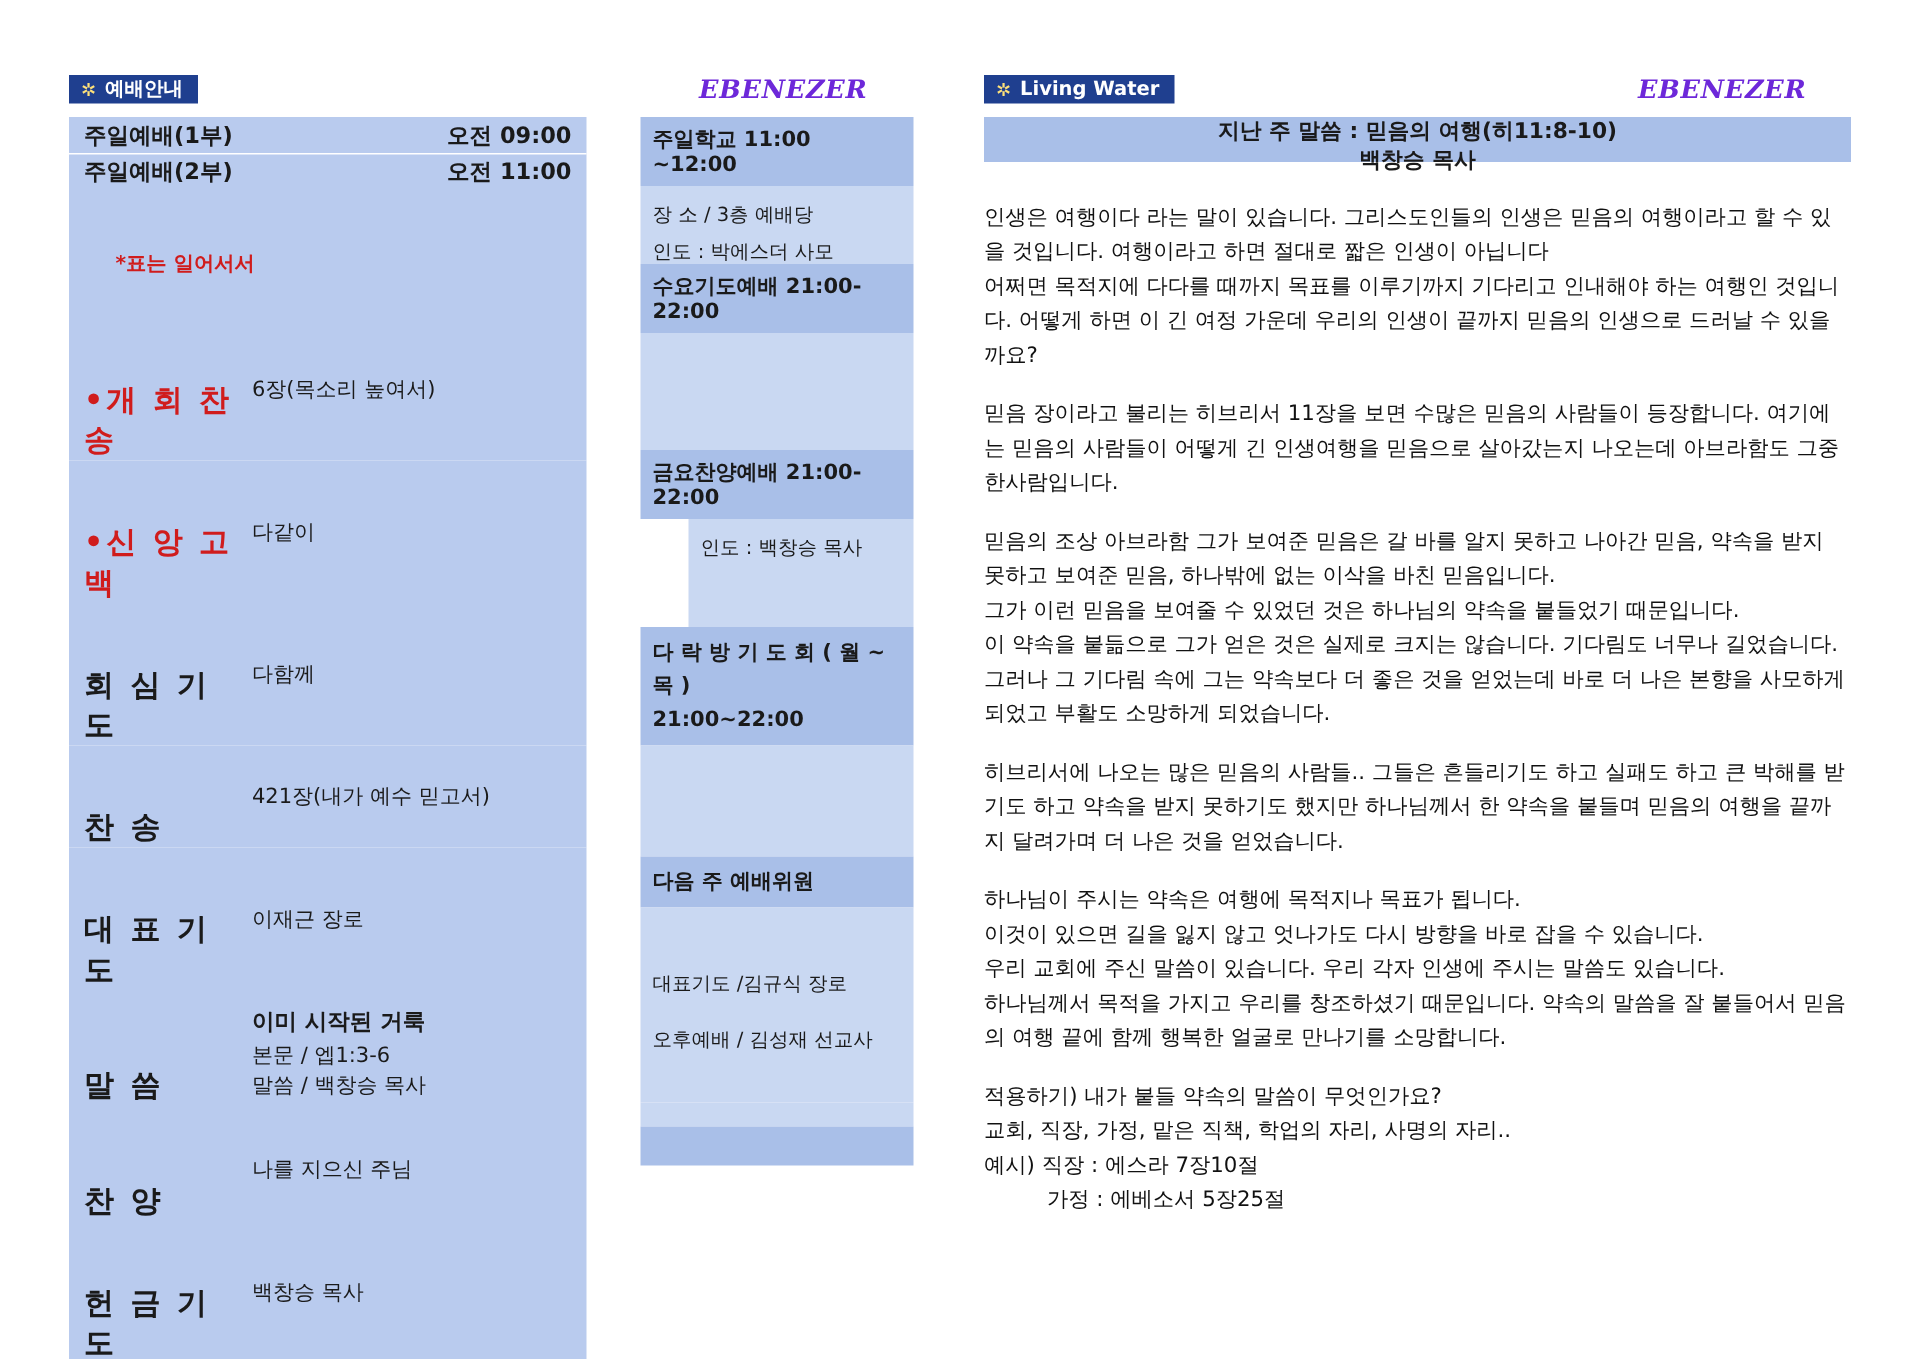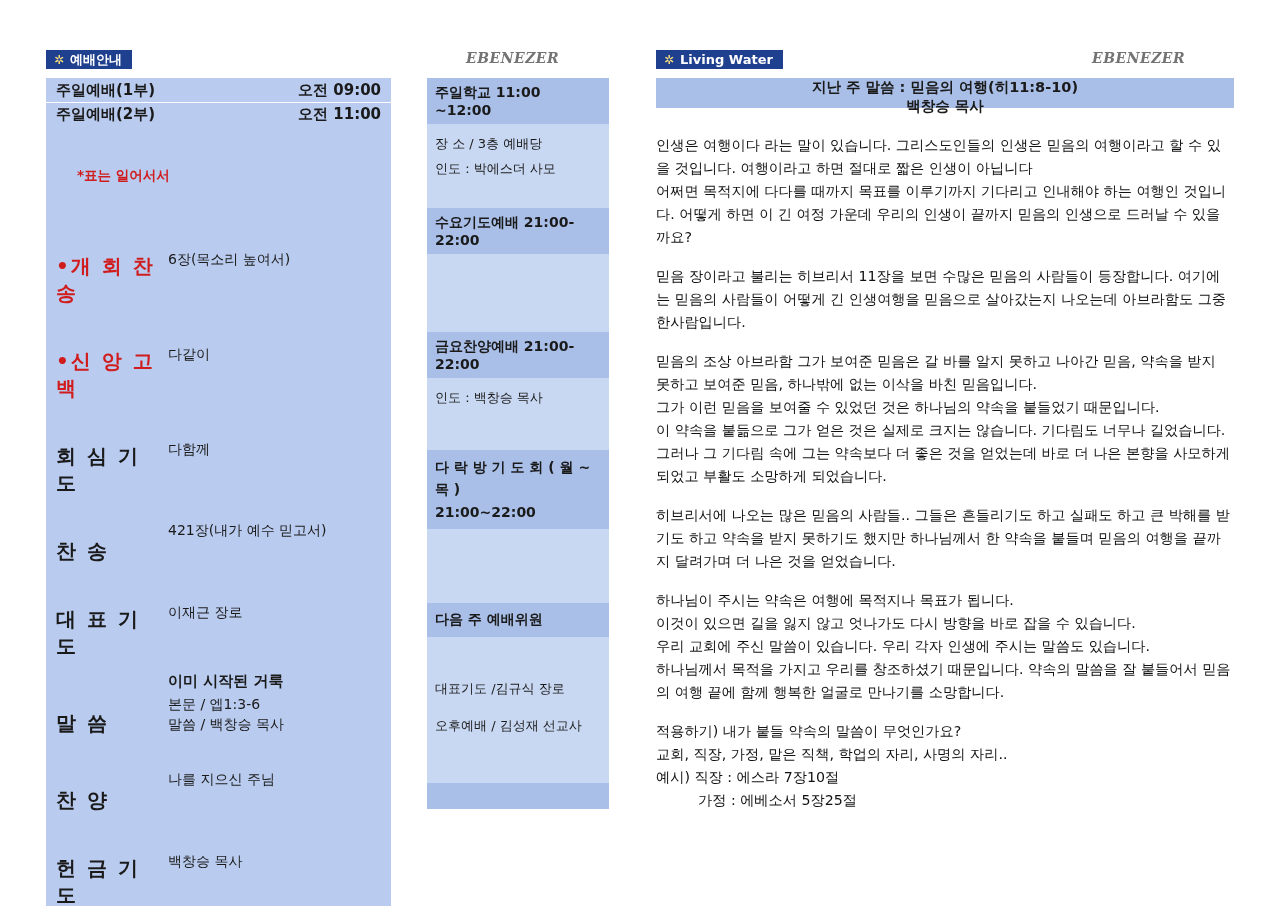--- a/index.html
+++ b/index.html
@@ -17,22 +17,22 @@
   }
 
   
   .panel { position: absolute; }
 
   .brand {
     position: absolute;
     font-family: "DejaVu Serif", "Liberation Serif", serif;
     font-style: italic;
     font-weight: bold;
-    font-size: 14px;
-    color: #737373;
+    font-size: 17px;
+    color: #6d28d9;
     letter-spacing: 0.5px;
   }
 
   .tag {
     position: absolute;
     background: #1f3f8f;
     color: #ffffff;
     font-size: 13px;
     font-weight: bold;
     padding: 3px 10px 3px 8px;
@@ -227,30 +227,30 @@
     <div class="k">찬 양 예 배</div>
     <div class="v" style="padding-left:18px;">김현식 안수집사</div>
   </div>
 
   <div class="band" style="height:14px;"></div>
 </div>
 
 <div class="panel" id="mid-col">
 
   <div class="mid-head">주일학교  11:00 ~12:00</div>
-  <div class="mid-body" style="height:84px;">
+  <div class="mid-body" style="height:52px;">
     <div>장 소 / 3층 예배당</div>
     <div>인도 : 박에스더 사모</div>
   </div>
 
   <div class="mid-head">수요기도예배  21:00-22:00</div>
   <div class="mid-body" style="height:78px;"></div>
 
   <div class="mid-head">금요찬양예배  21:00-22:00</div>
-  <div class="mid-body" style="height:72px;">
+  <div class="mid-body" style="height:72px;margin-left:32px;">
     <div>인도 : 백창승 목사</div>
   </div>
 
   <div class="mid-head" style="white-space:pre-line; line-height:1.6;">다 락 방 기 도 회 ( 월 ~ 목 )
 21:00~22:00</div>
   <div class="mid-body" style="height:74px;"></div>
 
   <div class="mid-head" style="height:34px; display:flex; align-items:center;">다음 주 예배위원</div>
   <div class="mid-body" style="height:130px; padding-top:40px;">
     <div>대표기도 /김규식 장로</div>

